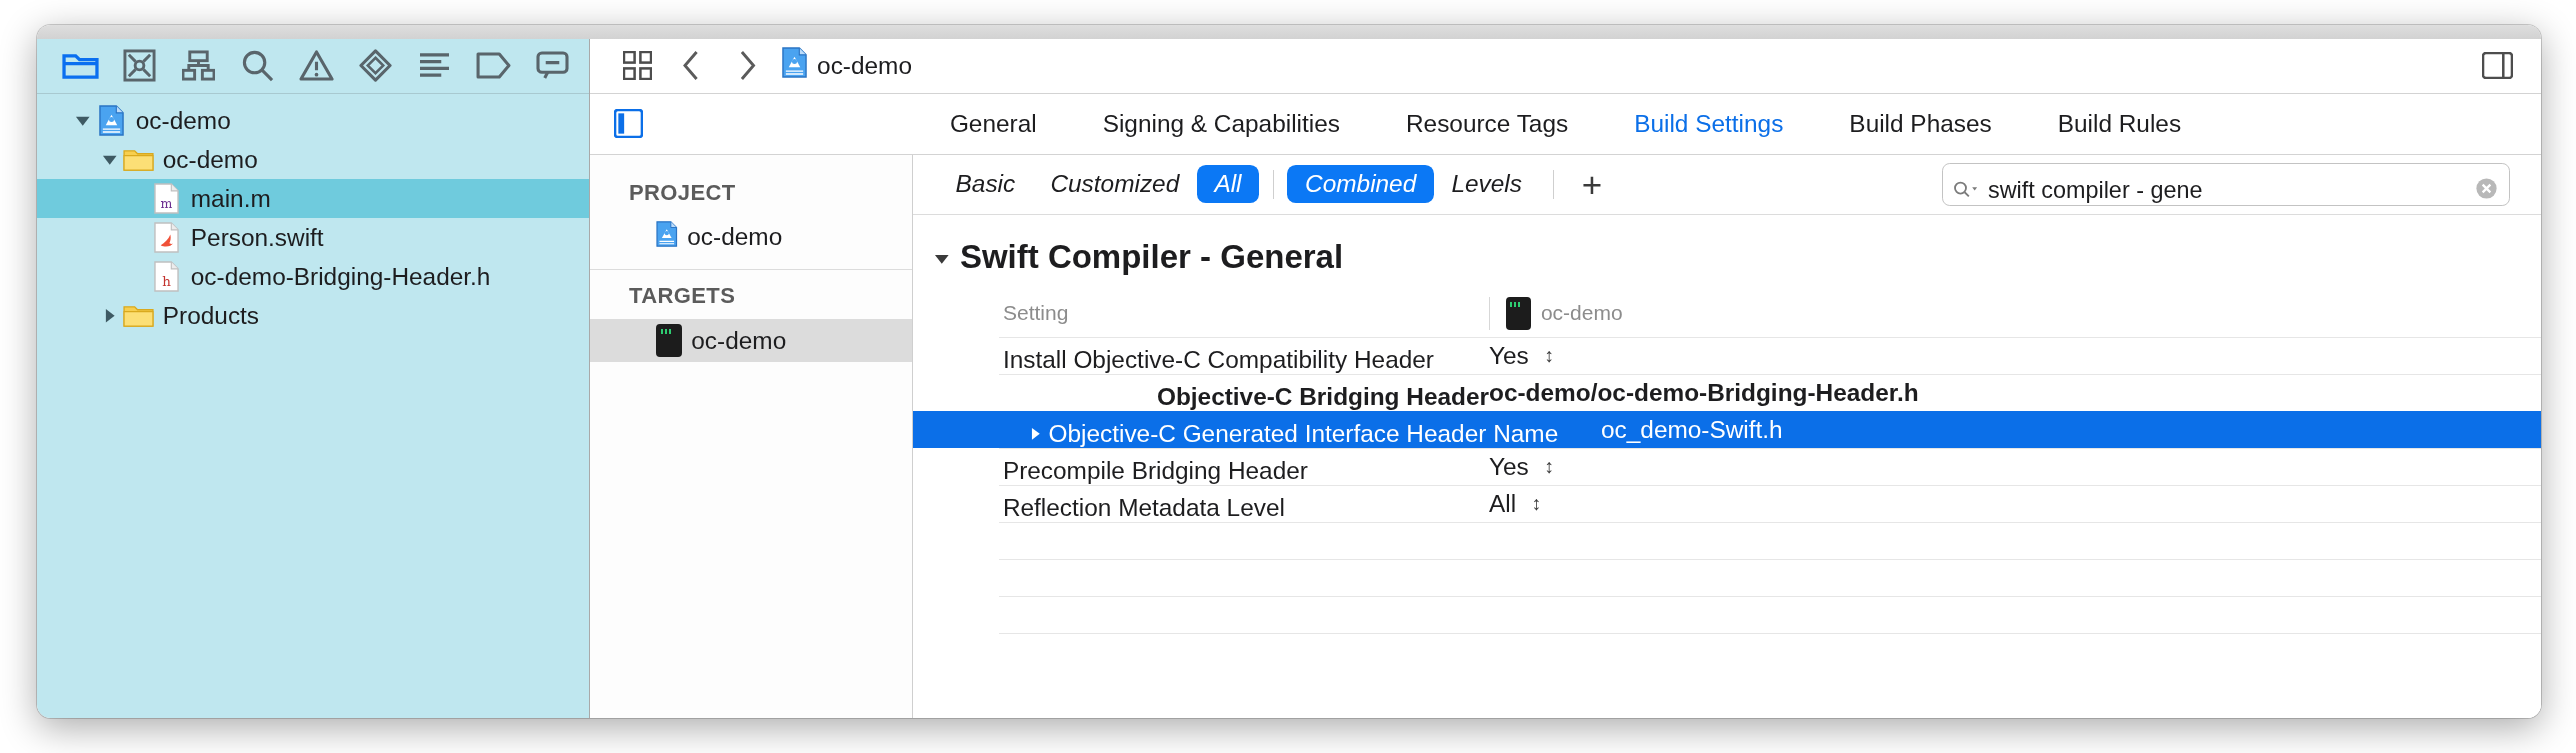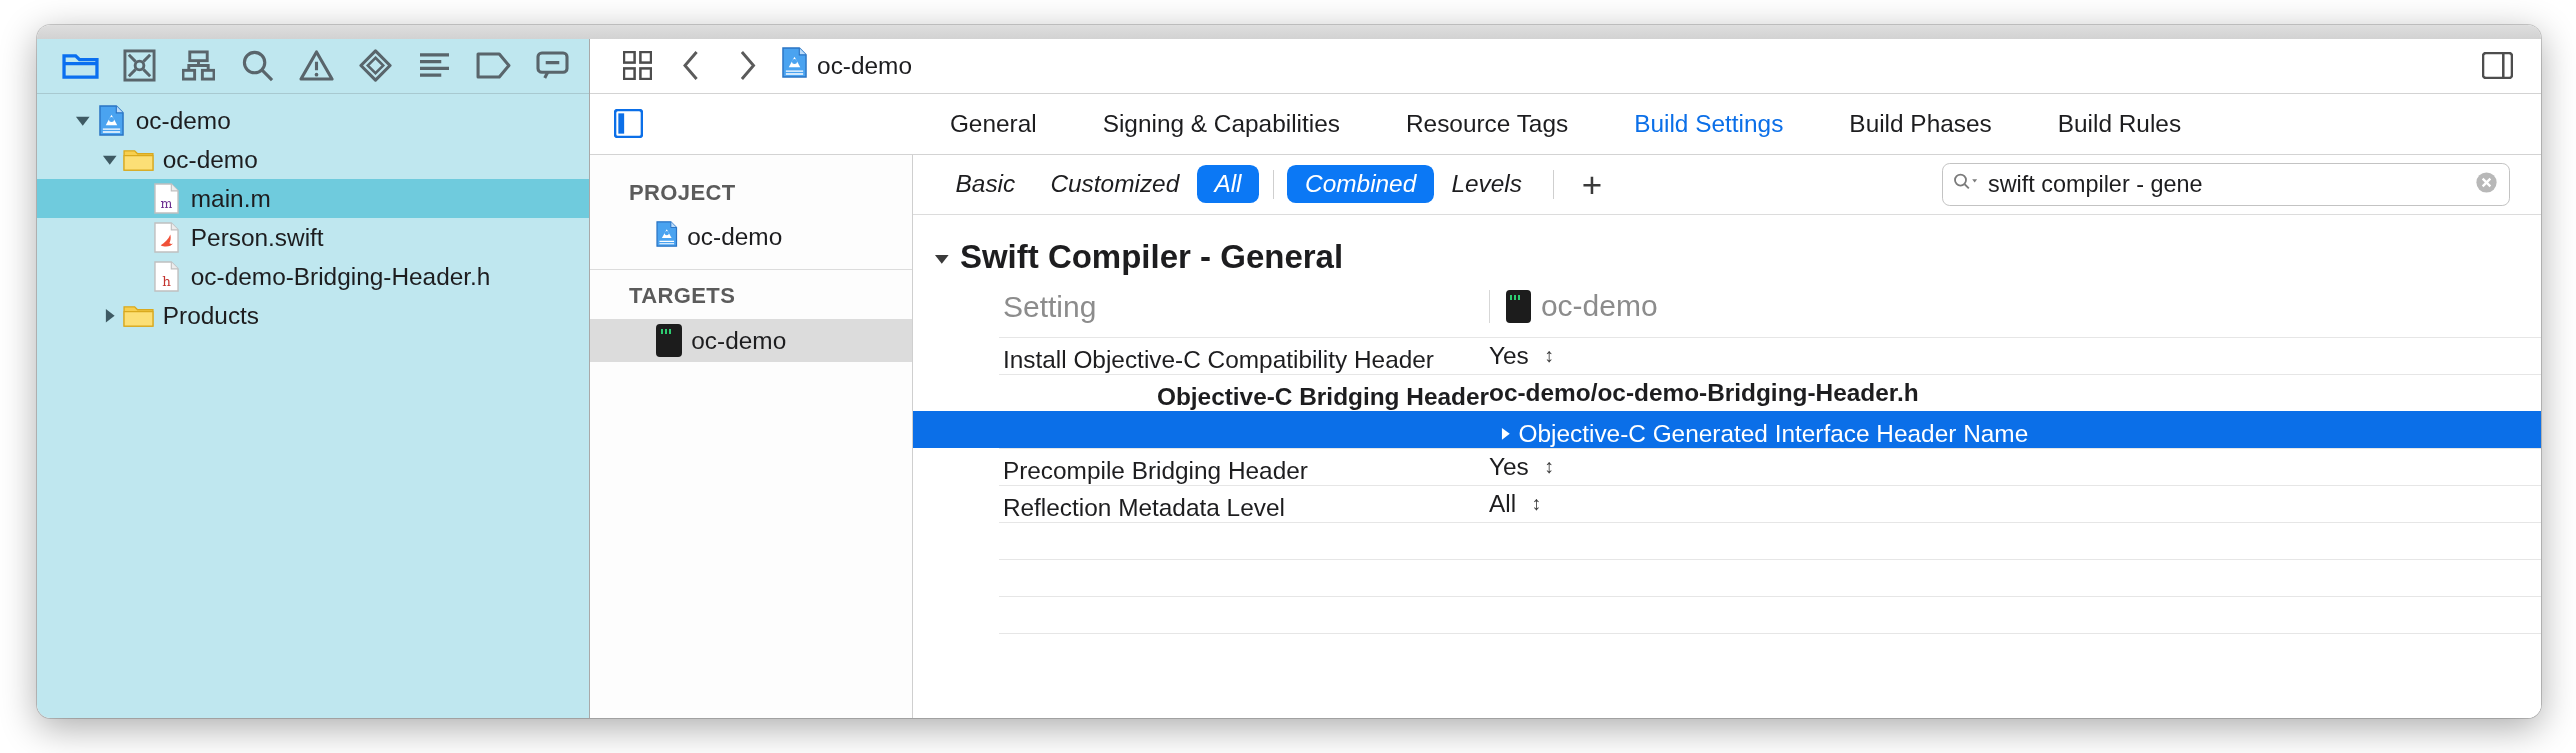--- a/index.html
+++ b/index.html
@@ -83,45 +83,45 @@
     height:59px;flex:0 0 59px;display:flex;align-items:center;
     border-bottom:1px solid #dcdcdc;padding-left:25px;gap:0;
   }
   .fbtn{font-size:24.4px;color:#1d1d1f;padding:4.9px 17.6px;border-radius:8.8px;white-space:nowrap;font-style:italic;}
   .fbtn.on{background:#0b78f5;color:#fff;}
   .fsep{width:1px;height:29px;background:#cfcfcf;margin:0 13.7px;}
   .plus{font-size:35px;color:#3a3a3a;line-height:1;padding:0 13.7px;}
   .fspacer{flex:1 1 auto;}
   .searchfield{
     width:546px;height:41px;margin-right:31px;border:1px solid #c3c3c3;border-radius:7.8px;
-    background:#fff;display:flex;align-items:center;padding:0 9.8px;gap:7.8px;
+    background:#fff;display:flex;align-items:flex-end;padding:0 9.8px;gap:7.8px;
   }
   .searchfield input{
     border:0;outline:0;flex:1 1 auto;font-size:23.4px;font-family:"Liberation Sans",sans-serif;
     color:#1d1d1f;background:transparent;min-width:0;
   }
 
   .tablewrap{flex:1 1 auto;overflow:hidden;padding-left:0;}
   .sec-title{
     display:flex;align-items:center;gap:9.8px;font-size:33px;font-weight:bold;color:#1d1d1f;
     padding:23.4px 0 13.7px 19.5px;
   }
   .col-head{
-    display:flex;height:47px;font-size:30px;color:#8c8c8c;
+    display:flex;align-items:center;height:47px;font-size:21px;color:#8c8c8c;
   }
   .c1{width:576px;flex:0 0 576px;padding-left:90px;box-sizing:border-box;overflow:hidden;text-overflow:ellipsis;white-space:nowrap;}
   .c2{flex:1 1 auto;display:flex;align-items:center;gap:9.8px;overflow:hidden;white-space:nowrap;}
   .col-head .c2{border-left:1px solid #d7d7d7;padding-left:15.6px;height:33px;}
   .s-row{
     display:flex;align-items:center;height:36px;font-size:24.4px;color:#1d1d1f;
     border-top:1px solid #e6e6e6;margin-left:86px;padding-left:0;
   }
   .s-row .c1{width:490px;flex:0 0 490px;padding-left:3.9px;margin-top:8px;}
   .s-row.bold{font-weight:bold;text-align:right;}
-  .s-row.sel{background:#0b6fe8;color:#fff;border-top-color:#0b6fe8;margin-left:0;padding-left:112px;flex-direction:column;}
+  .s-row.sel{background:#0b6fe8;color:#fff;border-top-color:#0b6fe8;margin-left:0;padding-left:112px;}
   .s-row.sel .c1{width:576px;flex:0 0 576px;}
   .disc{display:inline-block;margin-right:5.9px;}
   .stepper{display:inline-block;margin-left:5.9px;font-size:19.5px;line-height:1;color:#3a3a3a;}
   .empty-row{height:36px;border-top:1px solid #e6e6e6;margin-left:86px;}
   .dev-chip{
     width:21.5px;height:29px;border-radius:3.9px;background:#1c1c1c;border:2px solid #1c1c1c;
     display:inline-block;position:relative;flex:0 0 21.5px;
   }
   .dev-chip:after{
     content:"";position:absolute;left:2.9px;top:2.9px;width:11.7px;height:4.9px;

